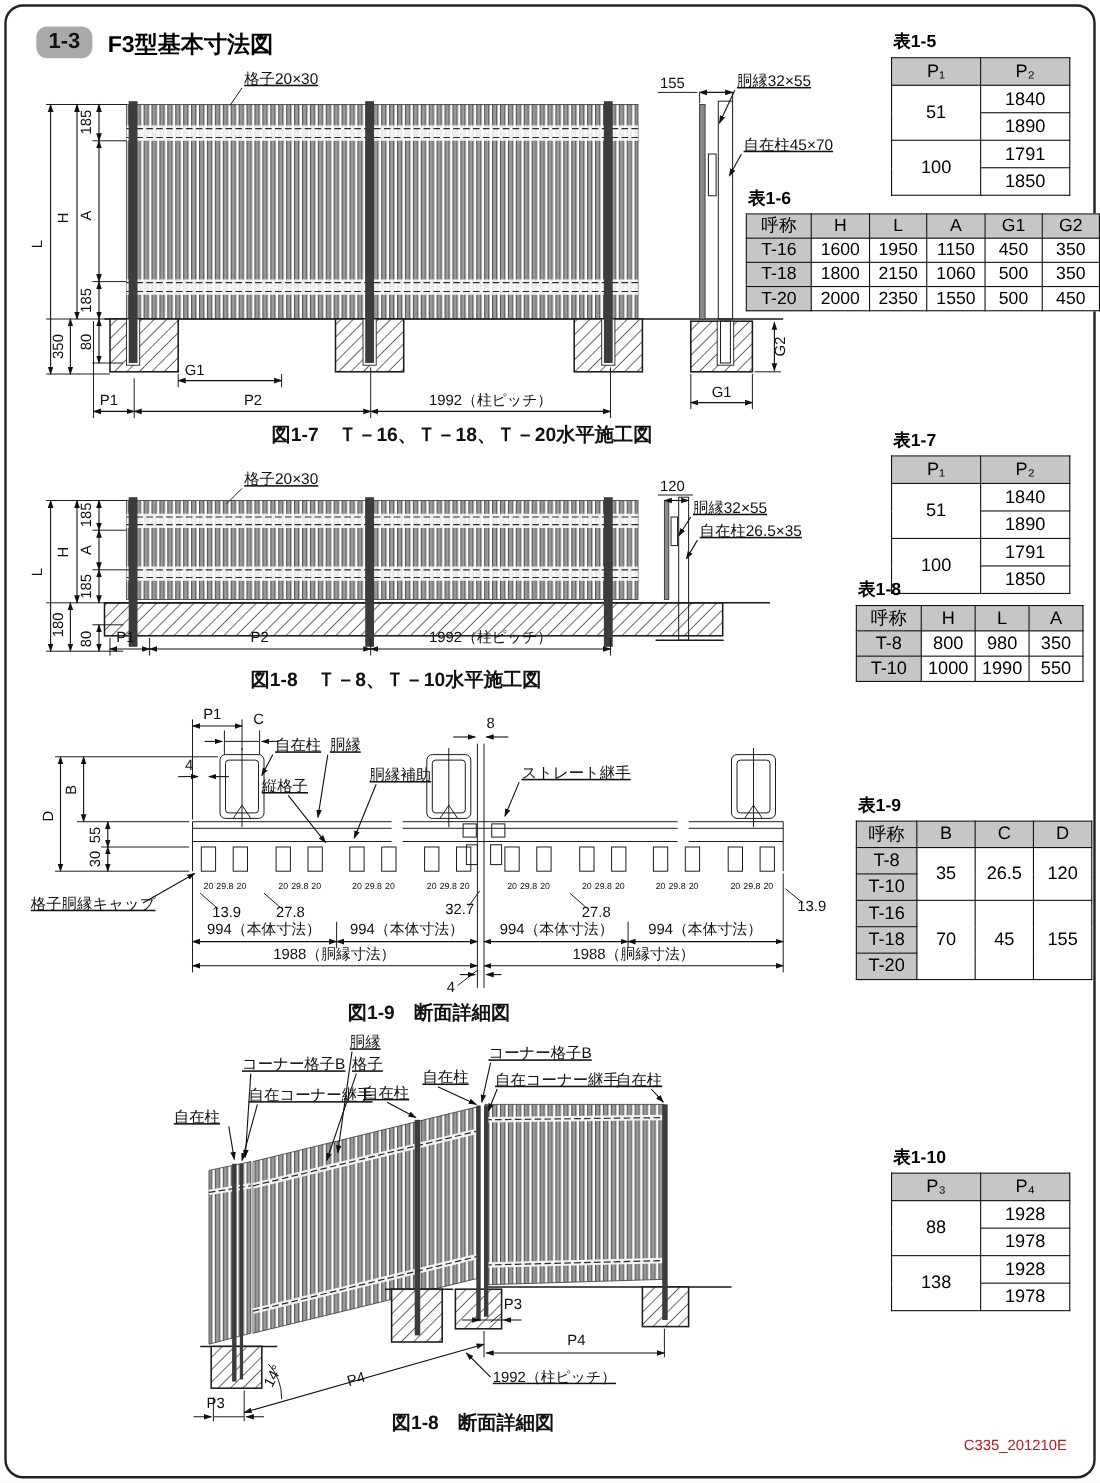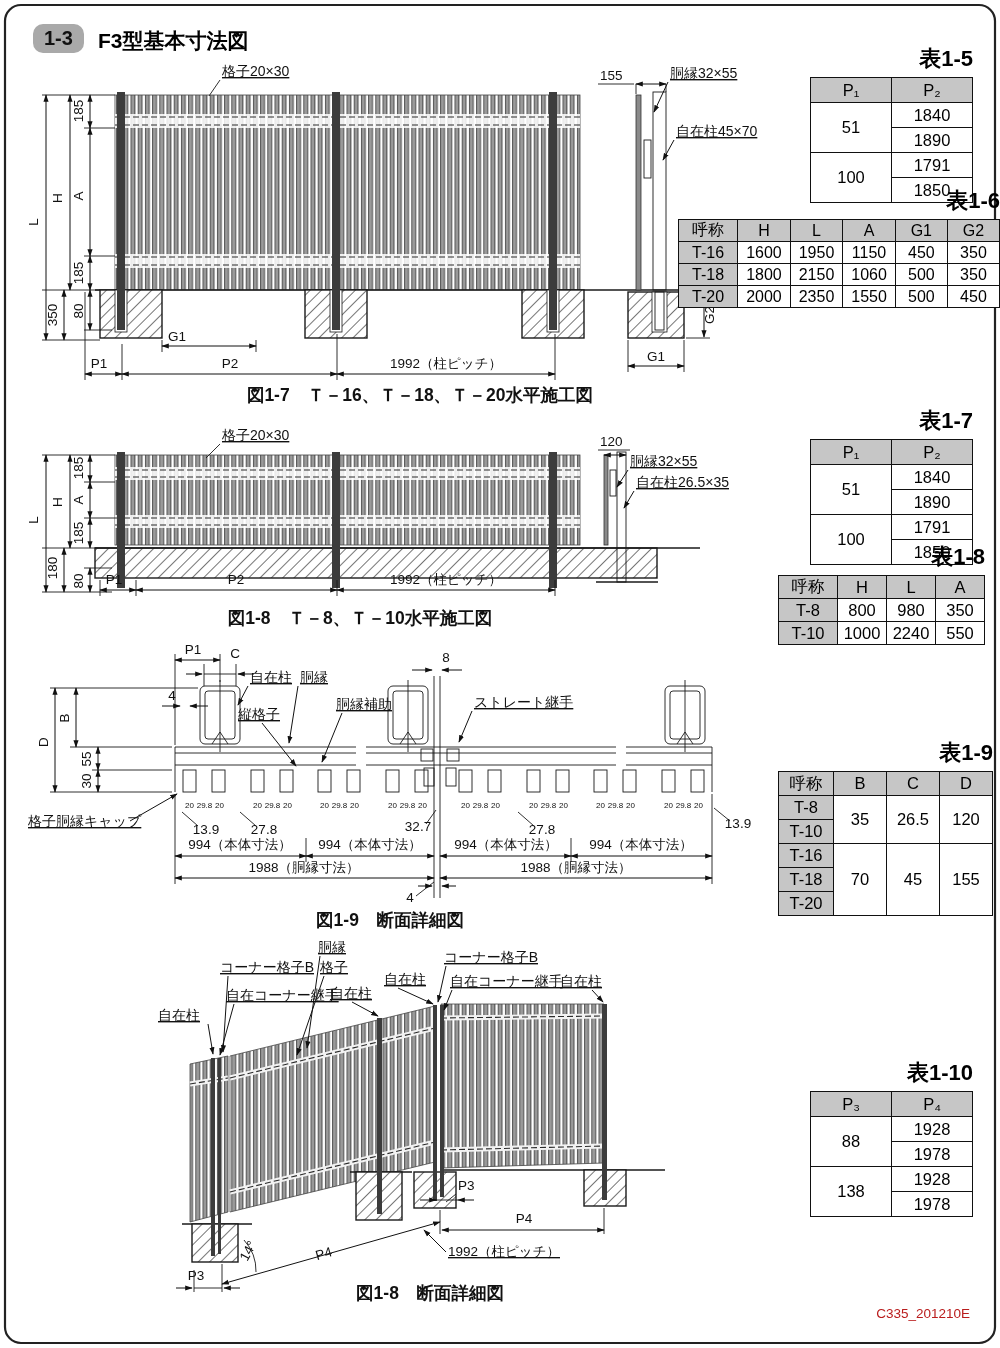--- a/index.html
+++ b/index.html
@@ -24,21 +24,21 @@
   .dm{stroke:#111;stroke-width:1;fill:none;marker-start:url(#ar);marker-end:url(#ar);}
   .ae{stroke:#111;stroke-width:1;fill:none;marker-end:url(#ar);}
   .as{stroke:#111;stroke-width:1;fill:none;marker-start:url(#ar);}
   
   .hdr{position:absolute;left:33px;top:24px;}
   .hdr .num{display:inline-block;background:#a9a9a9;color:#111;font-size:20px;font-weight:bold;
             padding:3px 11px;border-radius:10px;}
   .hdr .ttl{font-size:21px;font-weight:bold;margin-left:14px;vertical-align:middle;}
   
   .tbl{position:absolute;}
-  .tbl-title{font-size:22px;font-weight:bold;margin:16px 0 3px 2px;text-align:right;}
+  .tbl-title{font-size:16px;font-weight:bold;margin:0 0 3px 2px;}
   .tbl table{border-collapse:collapse;background:#fff;}
   .tbl th,.tbl td{border:1.6px solid #111;text-align:center;vertical-align:middle;
        font-size:16.5px;font-weight:normal;padding:0 4px;}
   .tbl th{background:#c6c6c6;}
   .p2 th{width:72px;height:24px;text-align:center;} .p2 td{height:24px;}
   .t16 th,.t16 td{height:21px;font-size:16px;}
   .t16 th:first-child{width:52px;} .t16 td{width:44px;}
   .t18 th:first-child{width:50px;} .t18 td{width:40px;height:22px;} .t18 th{height:22px;}
   .t19 th:first-child{width:46px;} .t19 td{width:44px;height:25px;} .t19 th{height:23px;}
   .doc-code{position:absolute;left:820px;top:1306px;width:150px;text-align:right;
@@ -624,21 +624,21 @@
     </tr>
     <tr>
             <th>T-8</th>
       <td>800</td>
             <td>980</td>
       <td>350</td>
           </tr>
     <tr>
             <th>T-10</th>
       <td>1000</td>
-            <td>2240</td>
+            <td>1990</td>
       <td>550</td>
           </tr>
   </tbody>
       </table>
 </div>
 
 <div class="tbl" style="left:778px;top:722px">
   <div class="tbl-title">表1-9</div>
   <table class="t19">
     <tbody>

